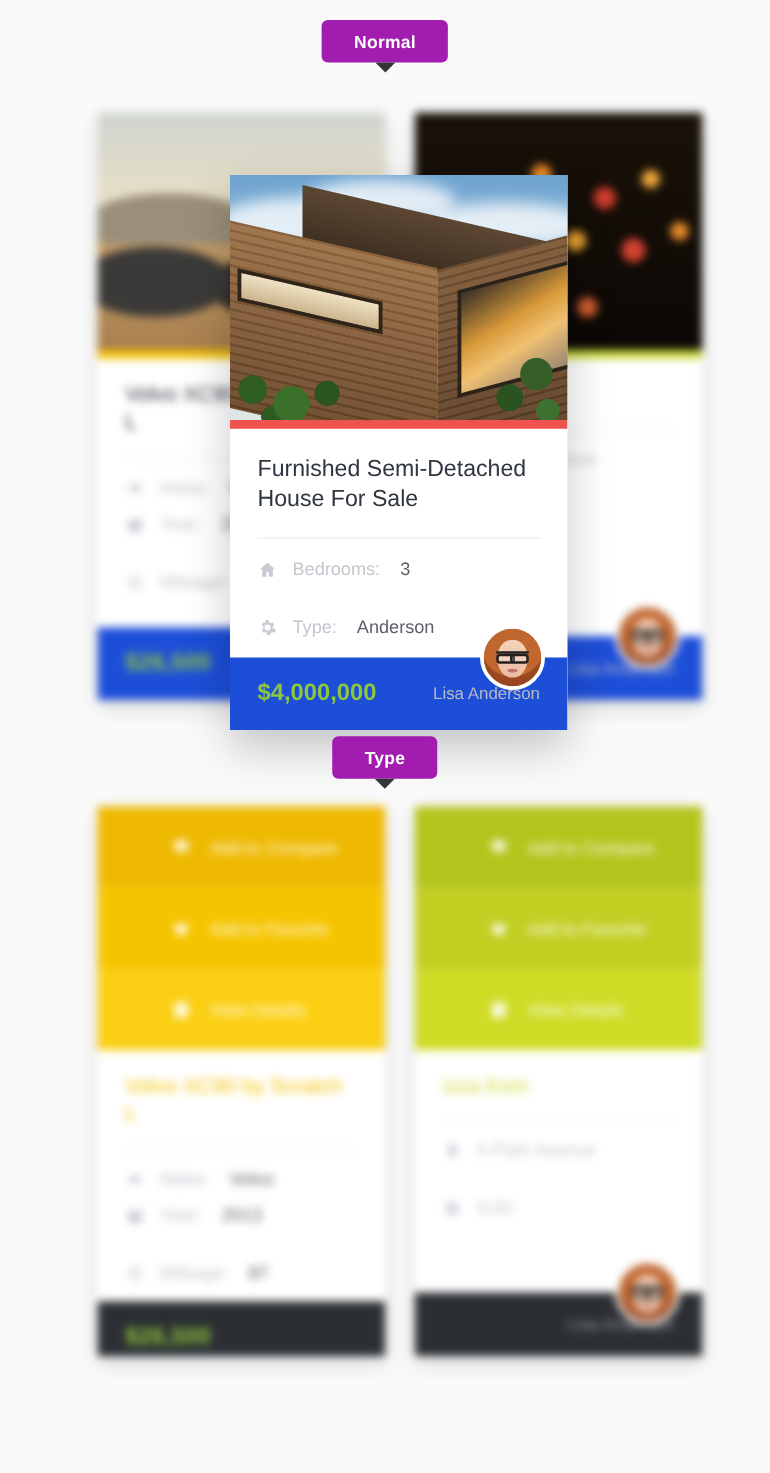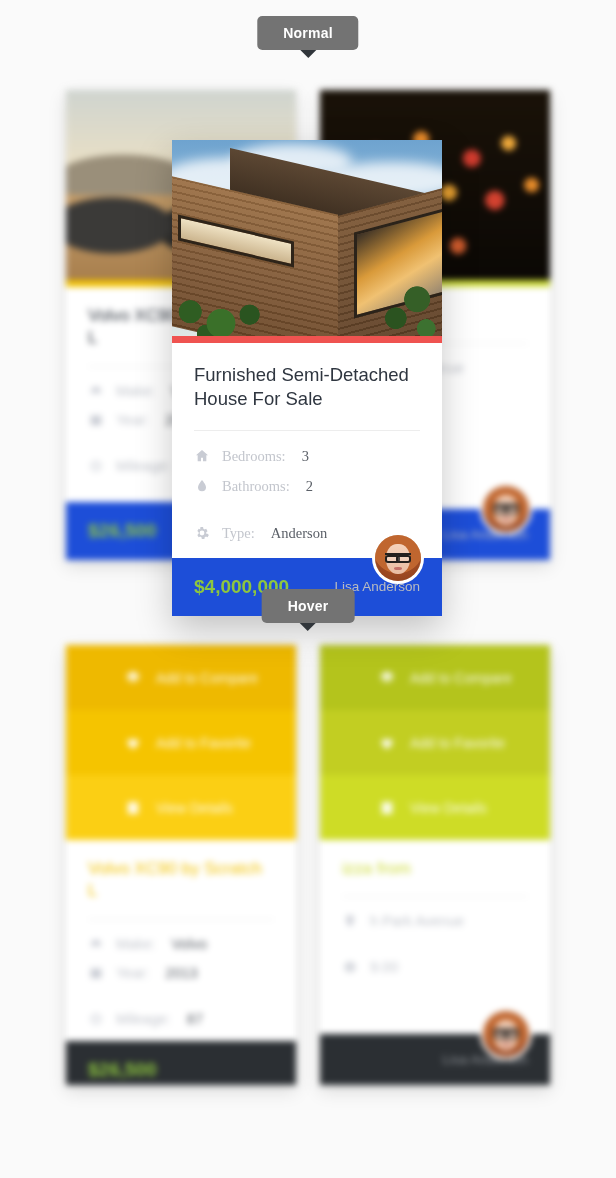--- a/index.html
+++ b/index.html
@@ -15,21 +15,21 @@
     position: relative;
     overflow: hidden;
     -webkit-font-smoothing: antialiased;
   }
 
   
   .state-label {
     position: absolute;
     left: 50%;
     transform: translateX(-50%);
-    background: #737373;
+    background: #a21caf;
     color: #ffffff;
     font-size: 14px;
     font-weight: bold;
     padding: 9px 26px;
     border-radius: 5px;
     letter-spacing: 0.2px;
     z-index: 60;
     white-space: nowrap;
   }
   .state-label::after {
@@ -40,21 +40,21 @@
     margin-left: -8px;
     width: 0; height: 0;
     border-left: 8px solid transparent;
     border-right: 8px solid transparent;
     border-top: 8px solid #31363b;
   }
   #label-normal { top: 16px; }
   #label-hover  { top: 589px; }
 
   
-  .row { position: absolute; left: 0; width: 560px; }
+  .row { position: absolute; left: 12px; width: 560px; }
   #row-normal { top: 70px;  height: 460px; }
   #row-hover  { top: 645px; height: 460px; }
 
   
   .card {
     position: absolute;
     background: #ffffff;
     overflow: hidden;
   }
 
@@ -301,21 +301,21 @@
     box-shadow: 0 14px 34px rgba(0,0,0,0.22);
     overflow: hidden;
     display: flex;
     flex-direction: column;
   }
   #featured-normal { top: 70px; }
 
   .featured .card-title { font-size: 18.5px; color: #2f3640; }
   .featured .card-body { padding: 20px 22px 0 22px; }
   .featured .divider { margin-top: 18px; }
-  .featured .specs { padding: 17px 6px 16px 22px; font-family: Liberation Serif, serif; }
+  .featured .specs { padding: 17px 6px 16px 22px; }
 
   
   .overlay-actions { display: flex; flex-direction: column; }
   .ov-btn {
     display: flex;
     align-items: center;
     gap: 14px;
     padding-left: 58px;
     height: 65px;
     color: rgba(255,255,255,0.92);
@@ -444,27 +444,20 @@
     <div class="specs">
       <div class="spec-row">
         <svg class="spec-ico" viewBox="0 0 24 24">
             <path d="M12 3L3 11h2.5v9h5v-5.5h3V20h5v-9H21z"></path>
           </svg>
         <span class="spec-label">Bedrooms:</span>
         <span class="spec-value">3</span>
       </div>
       <div class="spec-row">
         <svg class="spec-ico" viewBox="0 0 24 24">
-            <path d="M12 3s6 7 6 11a6 6 0 01-12 0c0-4 6-11 6-11z"></path>
-          </svg>
-        <span class="spec-label">Bathrooms:</span>
-        <span class="spec-value">2</span>
-      </div>
-      <div class="spec-row">
-        <svg class="spec-ico" viewBox="0 0 24 24">
             <path d="M12 8.4A3.6 3.6 0 1015.6 12 3.6 3.6 0 0012 8.4zm8.3 4.9l2 1.6-2 3.4-2.4-1a7.9 7.9 0 01-1.9 1.1l-.4 2.6h-3.9l-.4-2.6a7.9 7.9 0 01-1.9-1.1l-2.4 1-2-3.4 2-1.6a8 8 0 010-2.6l-2-1.6 2-3.4 2.4 1A7.9 7.9 0 019.3 5.7L9.7 3h3.9l.4 2.7a7.9 7.9 0 011.9 1.1l2.4-1 2 3.4-2 1.6a8 8 0 010 2.5z"></path>
           </svg>
         <span class="spec-label">Type:</span>
         <span class="spec-value">Anderson</span>
       </div>
     </div>
 
     <div class="card-foot">
       <span class="price">$4,000,000</span>
       <div class="avatar">
@@ -472,21 +465,21 @@
         <div class="face"></div>
         <div class="glasses"></div>
         <div class="mouth"></div>
       </div>
       <span class="agent-name">Lisa Anderson</span>
     </div>
   </div>
 </div>
 
 <div class="state-label" id="label-hover">
-  <span>Hover</span>
+  <span>Type</span>
 </div>
 
 <div class="row" id="row-hover">
 
   <div class="card side left">
     <div class="flexcol">
       <div class="overlay-actions">
         <div class="ov-btn ylw-1">
           <svg class="act-ico" viewBox="0 0 24 24">
               <path d="M12 3l9 5-9 5-9-5 9-5zm0 8.2l6.6-3.7L21 9l-9 5-9-5 2.4-1.5L12 11.2zm0 4l6.6-3.7L21 13l-9 5-9-5 2.4-1.5L12 15.2z"></path>

